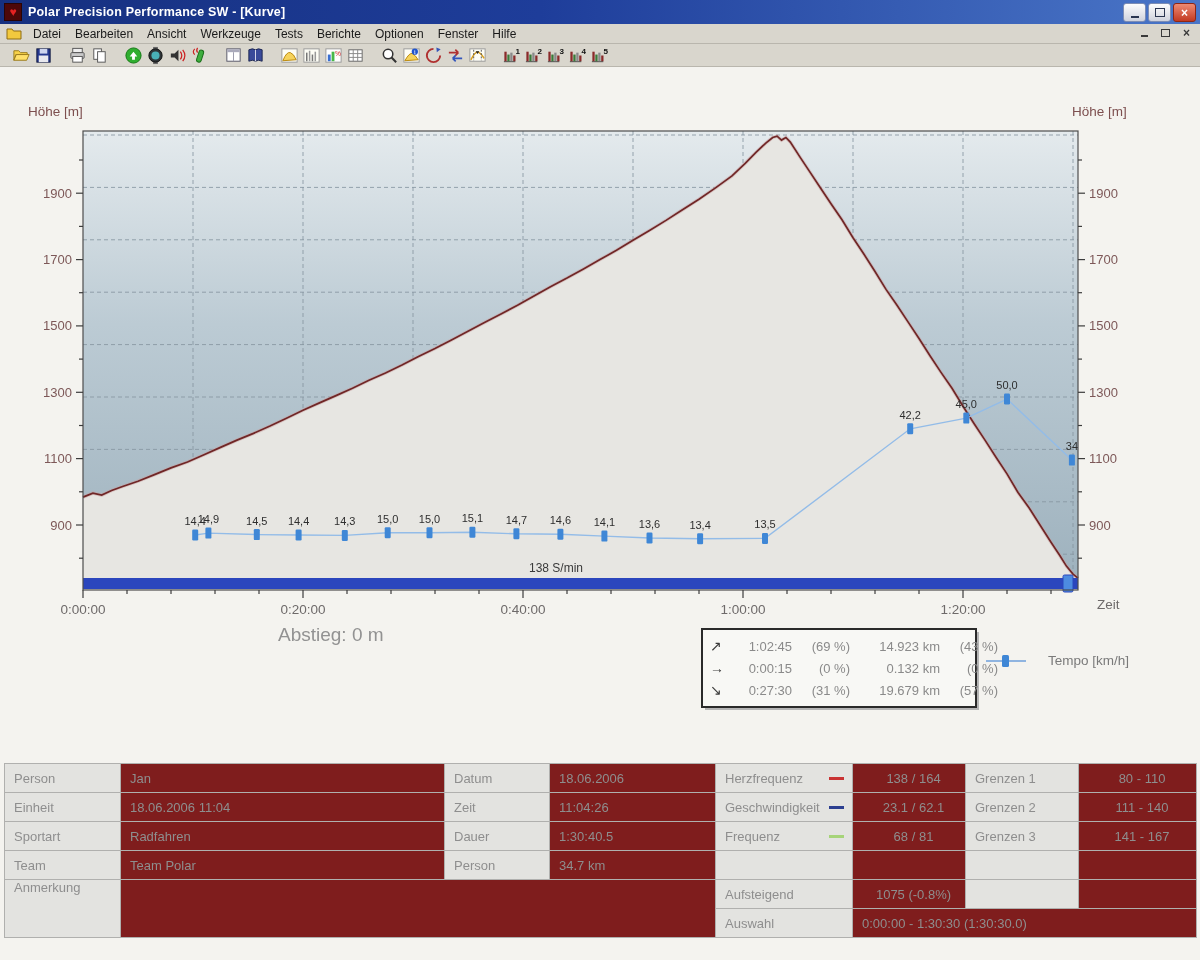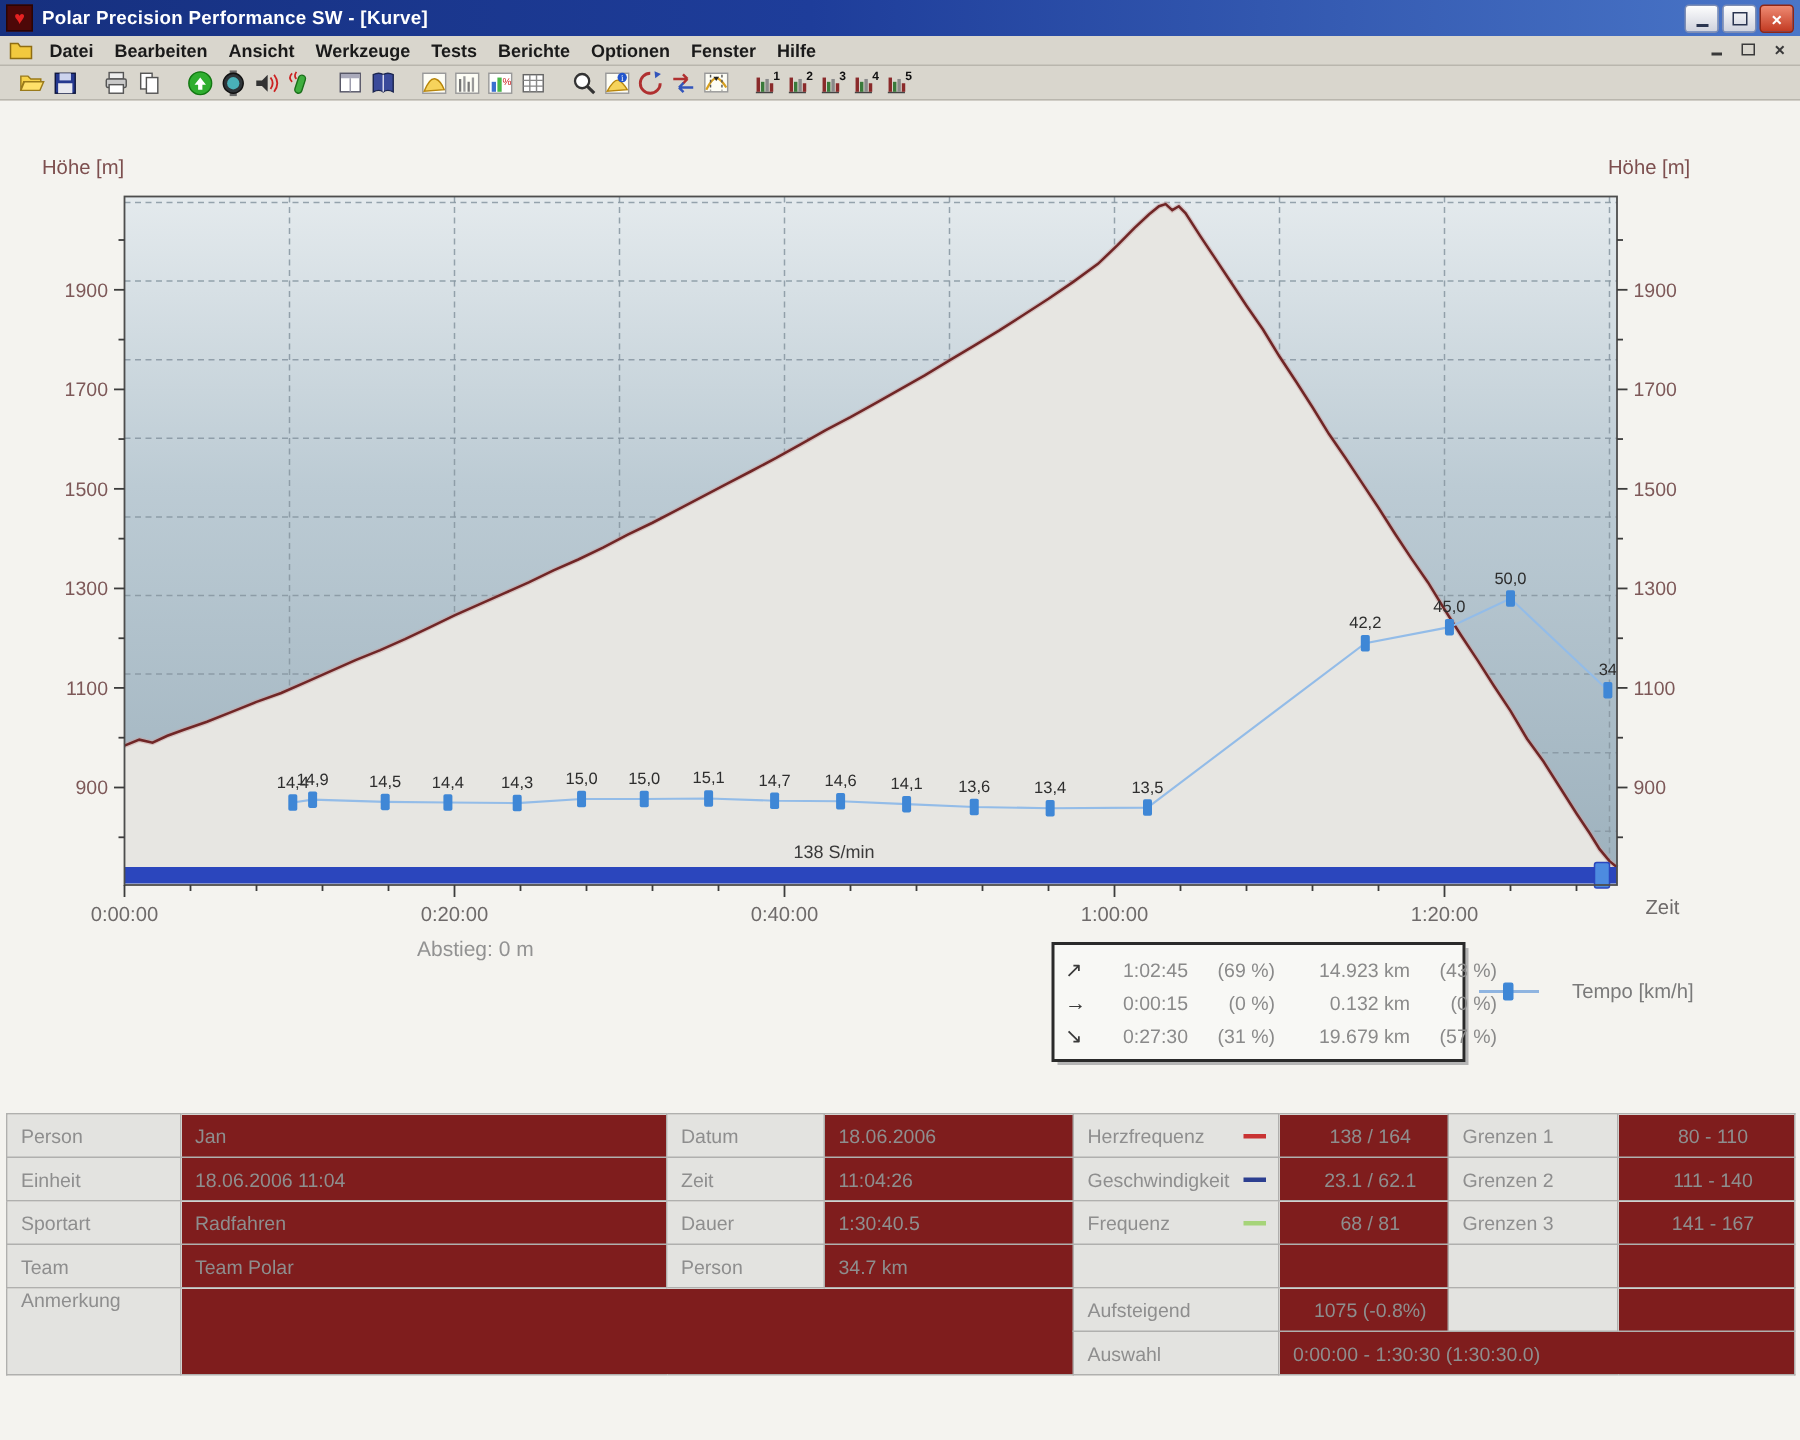--- a/index.html
+++ b/index.html
@@ -16,21 +16,21 @@
   .win-btns{position:absolute;right:4px;top:3px;display:flex;gap:2px;}
   .wbtn{width:21px;height:17px;border:1px solid #7d8db4;border-radius:3px;
     background:linear-gradient(#fdfdfd,#cfd2dd);display:flex;align-items:center;justify-content:center;cursor:default;}
   .wbtn .bar{width:8px;height:2px;background:#2a3550;margin-top:8px;}
   .wbtn .box{width:8px;height:7px;border:1.5px solid #2a3550;}
   .wbtn.close{background:linear-gradient(#ee8a72,#c23a22);border-color:#8f2614;color:#fff;font-weight:bold;font-size:12px;}
 
   .menubar{position:absolute;left:0;top:24px;width:1200px;height:19px;background:#d9d6cd;
     border-bottom:1px solid #b9b6ad;display:flex;align-items:center;font-size:12px;color:#1a1a1a;}
   .mdoc-icon{margin:0 4px 0 6px;display:flex;}
-  .mitem{padding:2px 7px;cursor:default;font-weight:bold;}
+  .mitem{padding:2px 7px;cursor:default;}
   .mdi-btns{position:absolute;right:6px;top:2px;display:flex;gap:6px;align-items:center;}
   .mdibtn{width:15px;height:13px;display:flex;align-items:center;justify-content:center;color:#3a3a3a;}
   .mdibtn .bar{width:7px;height:2px;background:#3a3a3a;margin-top:7px;}
   .mdibtn .box{width:7px;height:6px;border:1.5px solid #3a3a3a;}
   .mdibtn.x{font-size:12px;font-weight:bold;}
 
   .toolbar{position:absolute;left:0;top:44px;width:1200px;height:23px;background:#d9d6cd;
     border-bottom:1px solid #b9b6ad;display:flex;align-items:center;padding-left:10px;box-sizing:border-box;}
   .tbtn{width:22px;height:21px;display:flex;align-items:center;justify-content:center;cursor:default;}
   .tbtn.gap{margin-left:12px;}
@@ -42,39 +42,39 @@
   .ylabel{font:13px "Liberation Sans",sans-serif;fill:#7d5858;}
   .xlabel{font:13.5px "Liberation Sans",sans-serif;fill:#6e6a6a;}
   .ytitle{font:13.5px "Liberation Sans",sans-serif;fill:#7d4f4f;}
   .xtitle{font:13.5px "Liberation Sans",sans-serif;fill:#6e6a6a;}
   .ptlabel{font:11px "Liberation Sans",sans-serif;fill:#2e2e2e;text-anchor:middle;}
   .hrlabel{font:12px "Liberation Sans",sans-serif;fill:#3a3a3a;text-anchor:middle;}
 
   
   .values-panel{position:absolute;left:82px;top:624px;font-size:13px;line-height:19.5px;color:#929292;}
   .values-panel .red{color:#bb6262;}
-  .abstieg{position:absolute;left:278px;top:624px;font-size:14px;color:#929292;}
+  .abstieg{position:absolute;left:278px;top:624px;font-size:19px;color:#929292;}
 
   
   .stats-box{position:absolute;left:701px;top:628px;width:258px;height:66px;background:#f8f8f5;
     border:2px solid #2a2a2a;box-shadow:3px 3px 0 -1px #b5b5b5;padding:5px 7px;
     display:grid;grid-template-rows:repeat(3,1fr);}
   .stats-row{display:grid;grid-template-columns:22px 60px 58px 90px 58px;align-items:center;
     font-size:13px;color:#8a8a8a;}
   .stats-row .arrow{color:#3a3a3a;font-size:14px;}
   .stats-row .r{text-align:right;}
 
   
   .legend{position:absolute;left:986px;top:653px;display:flex;align-items:center;}
   .legend-line{position:relative;width:40px;height:2px;background:#8fb4e0;}
   .legend-marker{position:absolute;left:16px;top:-5px;width:7px;height:12px;border-radius:1.5px;}
   .legend-label{margin-left:22px;font-size:13.5px;color:#7a7a7a;}
 
   
-  table.summary{position:absolute;left:4px;top:742px;border-collapse:collapse;table-layout:fixed;
+  table.summary{position:absolute;left:4px;top:763px;border-collapse:collapse;table-layout:fixed;
     font-size:13px;color:#8e8e8e;}
   table.summary td{border:1px solid #b0b0ae;height:29px;padding:0 0 0 9px;overflow:hidden;white-space:nowrap;box-sizing:border-box;}
   table.summary{border:1px solid #8f8f8d;}
   td.lb{background:#e3e3e0;}
   td.vl{background:#7f1d1d;}
   td.c{text-align:center;padding:0 4px;}
   td.top{vertical-align:top;padding-top:6px;}
   .swcell{display:flex;align-items:center;justify-content:space-between;padding-right:8px;}
   .sw{display:inline-block;width:15px;height:3px;}
 </style>

